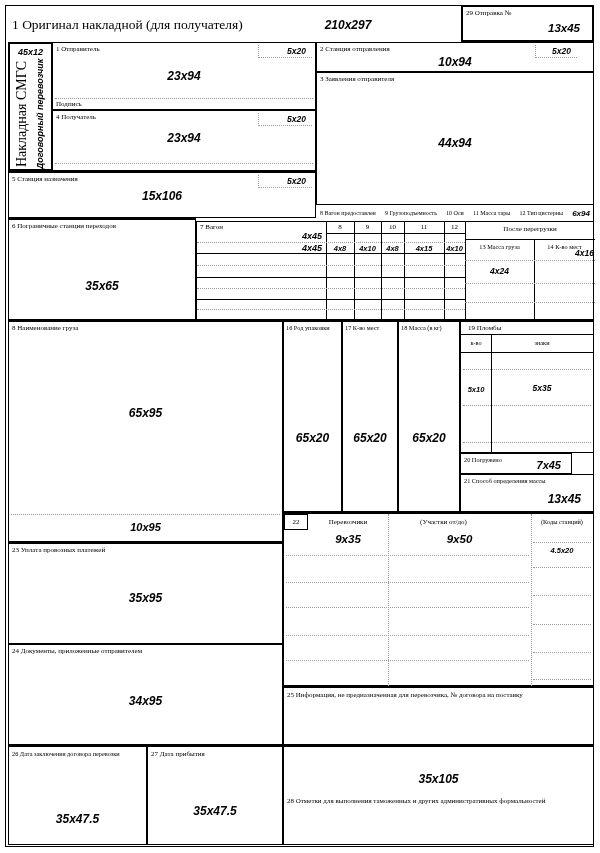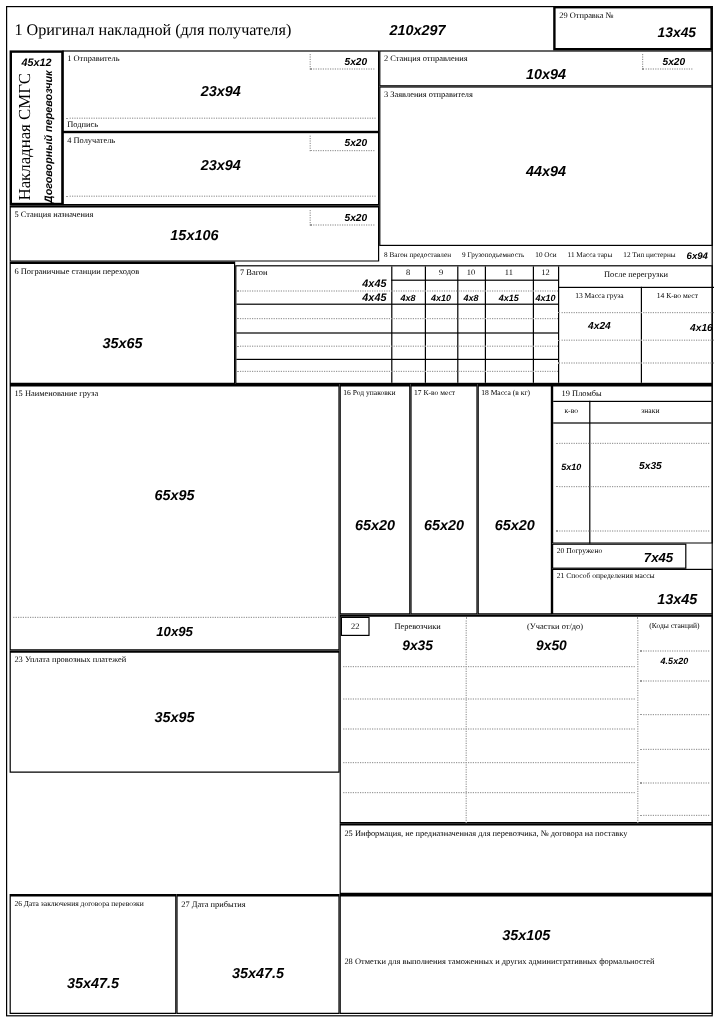--- a/index.html
+++ b/index.html
@@ -128,27 +128,27 @@
     <div class="hd" style="left:0;width:268px;top:66px;"></div>
     <div class="hl" style="left:0;width:268px;top:77px;"></div>
     <div class="hd" style="left:0;width:268px;top:87px;"></div>
 
     <span class="cell-n" style="left:268px;width:130px;top:3px;">После перегрузки</span>
     <div class="hl" style="left:268px;width:130px;top:17px;"></div>
     <span class="lbl lbl6" style="left:268px;width:69px;top:21px;text-align:center;">13 Масса груза</span>
     <span class="lbl lbl6" style="left:337px;width:61px;top:21px;text-align:center;">14 К-во мест</span>
     <div class="hd" style="left:268px;width:130px;top:38px;"></div>
     <span class="dim" style="left:268px;width:69px;top:45px;font-size:8.5px;">4x24</span>
-    <span class="dim" style="left:337px;width:61px;top:47px;font-size:8.5px;padding-left:40px;">4x16</span>
+    <span class="dim" style="left:337px;width:61px;top:27px;font-size:8.5px;padding-left:40px;">4x16</span>
     <div class="hd" style="left:268px;width:130px;top:61px;"></div>
     <div class="hd" style="left:268px;width:130px;top:80px;"></div>
   </div>
 
   <div class="bx bt2" style="left:8px;top:320px;width:275px;height:222px;">
-    <span class="lbl" style="left:3px;top:2px;">15 Наименование груза</span>
+    <span class="lbl" style="left:3px;top:2px;">8 Наименование груза</span>
     <span class="dim ctr" style="top:85px;">65x95</span>
     <div class="hd" style="left:2px;right:2px;top:192px;"></div>
     <span class="dim ctr" style="top:200px;font-size:11px;">10x95</span>
   </div>
 
   <div class="bx bt2" style="left:283px;top:320px;width:59px;height:192px;">
     <span class="lbl lbl6" style="left:2px;top:2px;">16 Род упаковки</span>
     <span class="dim ctr" style="top:110px;">65x20</span>
   </div>
   <div class="bx bt2" style="left:342px;top:320px;width:56px;height:192px;">
@@ -182,21 +182,21 @@
   <div class="bx" style="left:460px;top:474px;width:134px;height:38px;">
     <span class="lbl lbl6" style="left:3px;top:2px;">21 Способ определения массы</span>
     <span class="dim" style="right:12px;top:18px;">13x45</span>
   </div>
 
   <div class="abs" style="left:283px;top:512px;width:311px;height:174px;border:1px solid #000;border-top-width:2px;">
     <div class="bx" style="left:0;top:0;width:24px;height:16px;">
       <span class="cell-n" style="left:0;right:0;top:3px;">22</span>
     </div>
     <span class="cell-n" style="left:24px;width:80px;top:4px;">Перевозчики</span>
-    <span class="cell-n" style="left:107px;width:143px;top:4px;">(Участки от/до)</span>
+    <span class="cell-n" style="left:88px;width:143px;top:4px;">(Участки от/до)</span>
     <span class="cell-n" style="left:247px;width:62px;top:4px;font-size:6.3px;">(Коды станций)</span>
     <div class="vd" style="left:104px;top:0;height:172px;"></div>
     <div class="vd" style="left:247px;top:0;height:172px;"></div>
     <span class="dim" style="left:24px;width:80px;top:20px;font-size:11.5px;">9x35</span>
     <span class="dim" style="left:104px;width:143px;top:20px;font-size:11.5px;">9x50</span>
     <span class="dim" style="left:247px;width:62px;top:33px;font-size:7.5px;">4.5x20</span>
     <div class="hd" style="left:2px;width:243px;top:41px;"></div>
     <div class="hd" style="left:2px;width:243px;top:68px;"></div>
     <div class="hd" style="left:2px;width:243px;top:93px;"></div>
     <div class="hd" style="left:2px;width:243px;top:121px;"></div>
@@ -207,20 +207,24 @@
     <div class="hd" style="left:249px;width:58px;top:110px;"></div>
     <div class="hd" style="left:249px;width:58px;top:138px;"></div>
     <div class="hd" style="left:249px;width:58px;top:165px;"></div>
   </div>
 
   <div class="bx bt2" style="left:8px;top:542px;width:275px;height:102px;">
     <span class="lbl" style="left:3px;top:2px;">23 Уплата провозных платежей</span>
     <span class="dim ctr" style="top:48px;">35x95</span>
   </div>
 
+  <div class="bx" style="left:8px;top:644px;width:275px;height:101px;">
+    <span class="lbl" style="left:3px;top:2px;">24 Документы, приложенные отправителем</span>
+    <span class="dim ctr" style="top:50px;">34x95</span>
+  </div>
 
   <div class="bx bt2" style="left:283px;top:686px;width:311px;height:59px;">
     <span class="lbl" style="left:3px;top:3px;">25 Информация, не предназначенная для перевозчика, № договора на поставку</span>
   </div>
 
   <div class="bx bt2" style="left:8px;top:745px;width:139px;height:100px;">
     <span class="lbl lbl6" style="left:3px;top:3px;">26 Дата заключения договора перевозки</span>
     <span class="dim ctr" style="top:66px;">35x47.5</span>
   </div>
 

